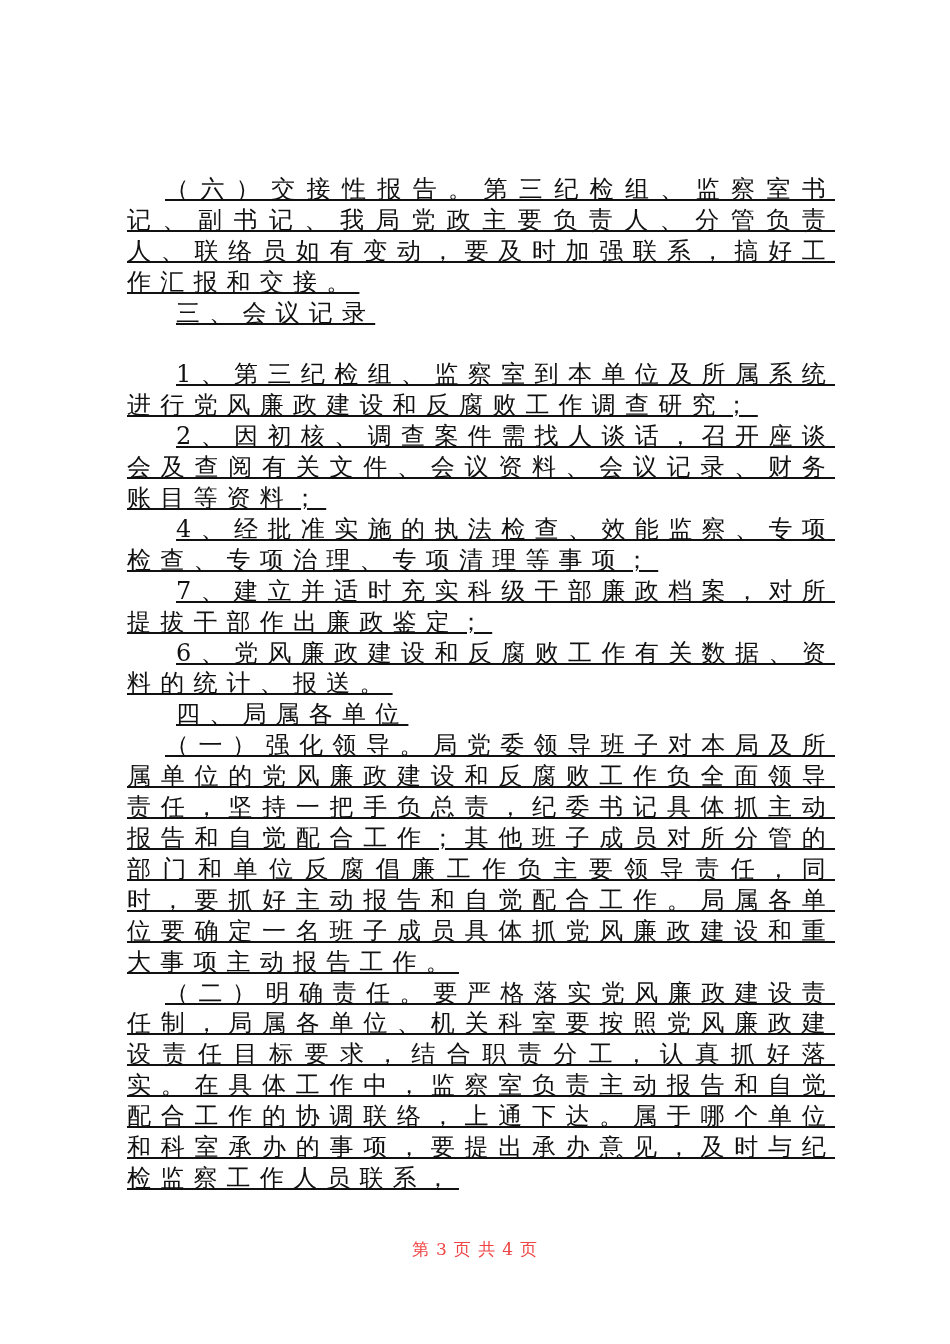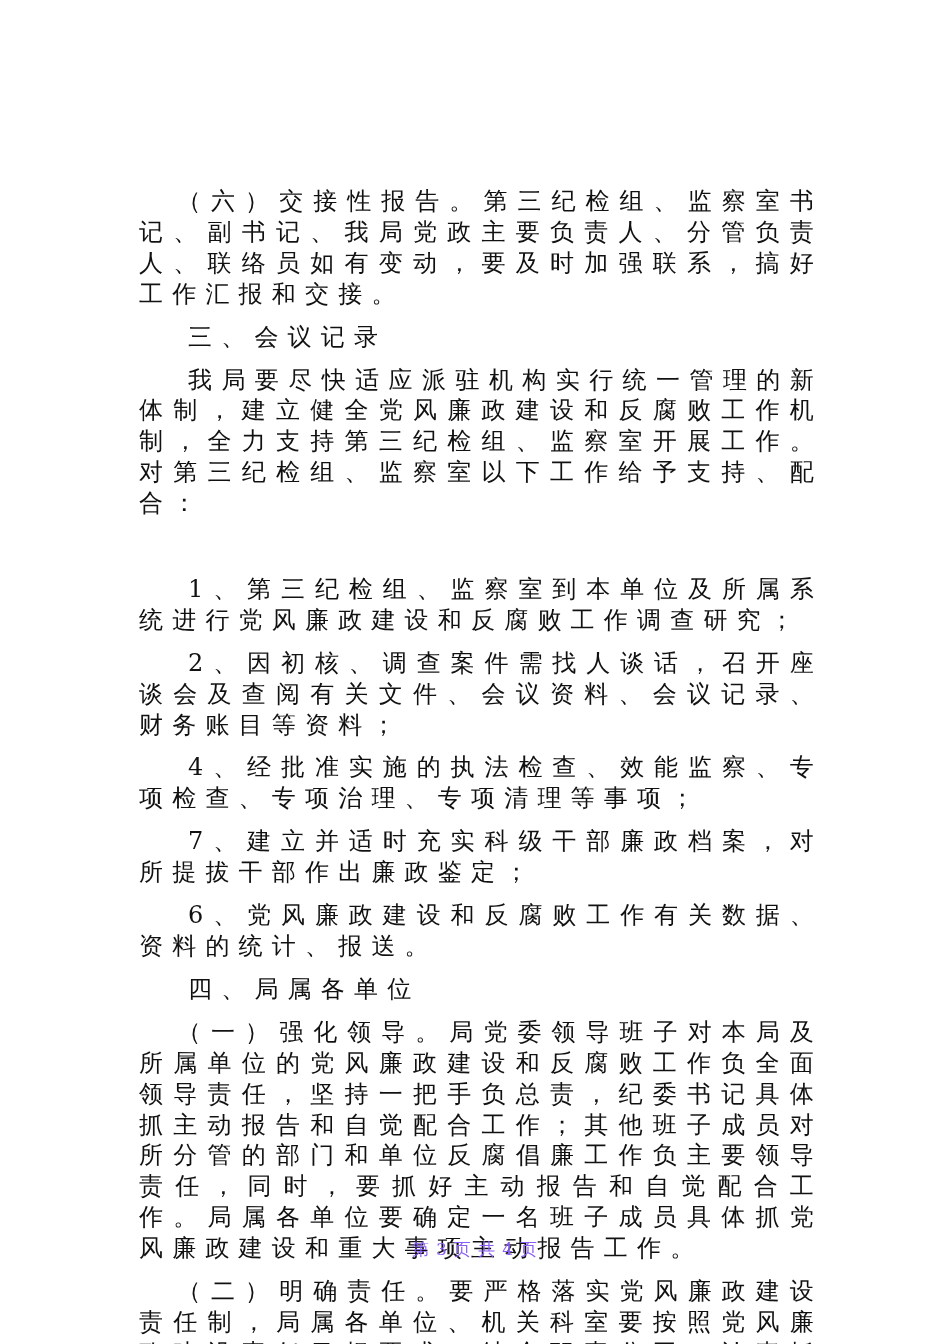--- a/index.html
+++ b/index.html
@@ -27,52 +27,52 @@
       left: 127px;
       top: 174px;
       width: 708px;
       font-size: 24px;
       line-height: 30.9px;
       letter-spacing: 9.2px;
       text-align: justify;
       text-justify: inter-character;
     }
     .para {
-      margin: 12px;
+      margin: 0;
       padding: 0;
+      text-decoration: underline;
     }
     .indent {
       text-indent: 49px;
     }
     .indent-paren {
       text-indent: 38px;
     }
     .blank {
       height: 30.9px;
     }
     .footer {
       position: absolute;
       top: 1238px;
       left: 0;
       width: 950px;
       text-align: center;
       font-size: 17px;
       letter-spacing: 1px;
-      color: #8b5cf6;
+      color: #ef4444;
     }
     .footer span { margin: 0 3px; }
   </style>
 </head>
 <body>
 
 <div class="page">
   <div class="body-text">
     <p class="para indent-paren">（六）交接性报告。第三纪检组、监察室书记、副书记、我局党政主要负责人、分管负责人、联络员如有变动，要及时加强联系，搞好工作汇报和交接。</p>
     <p class="para indent">三、会议记录</p>
-    <p class="para indent">我局要尽快适应派驻机构实行统一管理的新体制，建立健全党风廉政建设和反腐败工作机制，全力支持第三纪检组、监察室开展工作。对第三纪检组、监察室以下工作给予支持、配合：</p>
     <div class="blank"></div>
     <p class="para indent">1、第三纪检组、监察室到本单位及所属系统进行党风廉政建设和反腐败工作调查研究；</p>
     <p class="para indent">2、因初核、调查案件需找人谈话，召开座谈会及查阅有关文件、会议资料、会议记录、财务账目等资料；</p>
     <p class="para indent">4、经批准实施的执法检查、效能监察、专项检查、专项治理、专项清理等事项；</p>
     <p class="para indent">7、建立并适时充实科级干部廉政档案，对所提拔干部作出廉政鉴定；</p>
     <p class="para indent">6、党风廉政建设和反腐败工作有关数据、资料的统计、报送。</p>
     <p class="para indent">四、局属各单位</p>
     <p class="para indent-paren">（一）强化领导。局党委领导班子对本局及所属单位的党风廉政建设和反腐败工作负全面领导责任，坚持一把手负总责，纪委书记具体抓主动报告和自觉配合工作；其他班子成员对所分管的部门和单位反腐倡廉工作负主要领导责任，同时，要抓好主动报告和自觉配合工作。局属各单位要确定一名班子成员具体抓党风廉政建设和重大事项主动报告工作。</p>
     <p class="para indent-paren">（二）明确责任。要严格落实党风廉政建设责任制，局属各单位、机关科室要按照党风廉政建设责任目标要求，结合职责分工，认真抓好落实。在具体工作中，监察室负责主动报告和自觉配合工作的协调联络，上通下达。属于哪个单位和科室承办的事项，要提出承办意见，及时与纪检监察工作人员联系，</p>
   </div>

